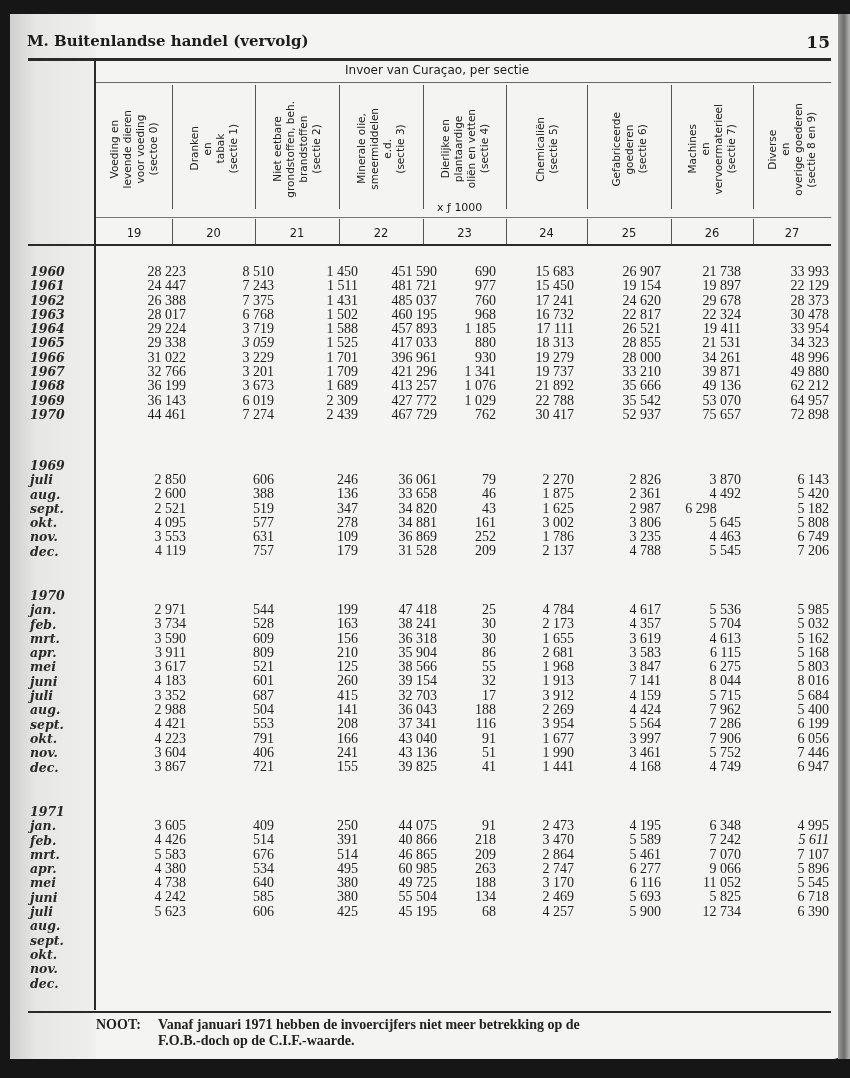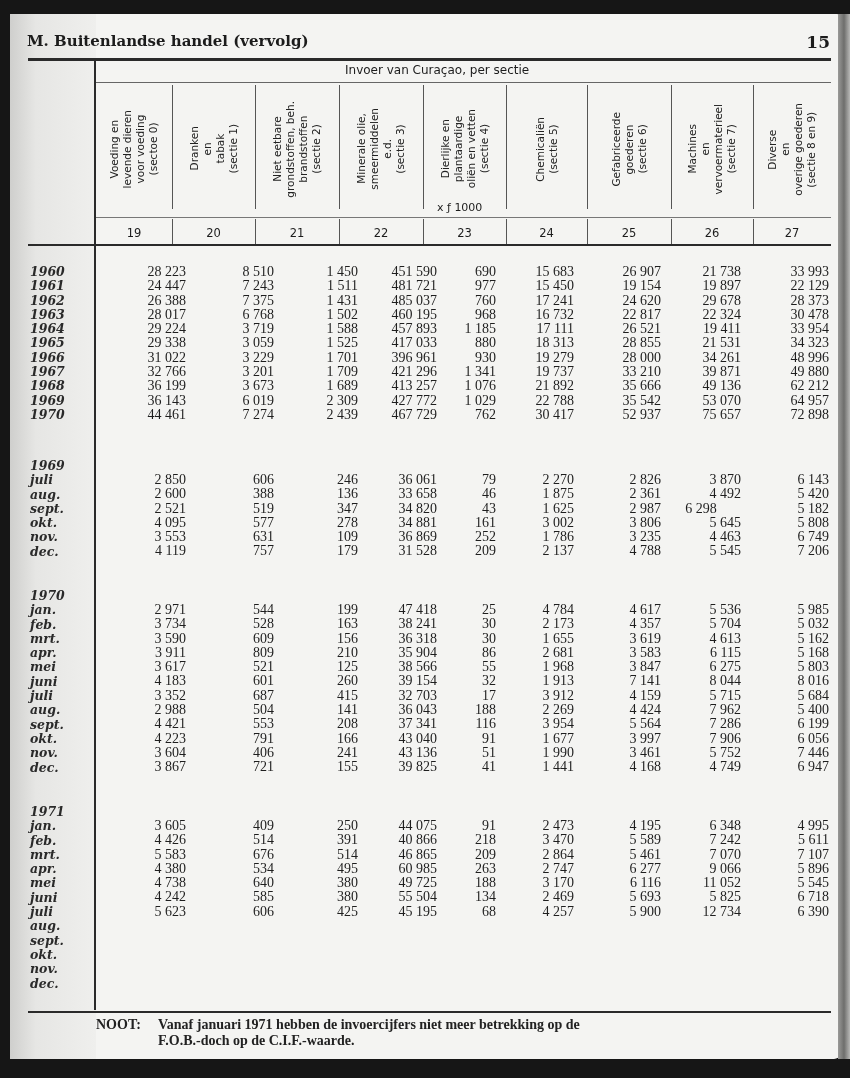--- a/index.html
+++ b/index.html
@@ -247,21 +247,21 @@
         <div class="cell" style="width: 84px;">1 588</div>
         <div class="cell" style="width: 79px;">457 893</div>
         <div class="cell" style="width: 59px;">1 185</div>
         <div class="cell" style="width: 78px;">17 111</div>
         <div class="cell" style="width: 87px;">26 521</div>
         <div class="cell" style="width: 80px;">19 411</div>
         <div class="cell" style="width: 88px;">33 954</div>
       </div>
       <div class="row">
         <div class="cell" style="width: 90px;">29 338</div>
-        <div class="cell" style="width: 88px;">3 059</div>
+        <div class="cell" style="width: 88px; font-style: italic;">3 059</div>
         <div class="cell" style="width: 84px;">1 525</div>
         <div class="cell" style="width: 79px;">417 033</div>
         <div class="cell" style="width: 59px;">880</div>
         <div class="cell" style="width: 78px;">18 313</div>
         <div class="cell" style="width: 87px;">28 855</div>
         <div class="cell" style="width: 80px;">21 531</div>
         <div class="cell" style="width: 88px;">34 323</div>
       </div>
       <div class="row">
         <div class="cell" style="width: 90px;">31 022</div>
@@ -574,21 +574,21 @@
       </div>
       <div class="row">
         <div class="cell" style="width: 90px;">4 426</div>
         <div class="cell" style="width: 88px;">514</div>
         <div class="cell" style="width: 84px;">391</div>
         <div class="cell" style="width: 79px;">40 866</div>
         <div class="cell" style="width: 59px;">218</div>
         <div class="cell" style="width: 78px;">3 470</div>
         <div class="cell" style="width: 87px;">5 589</div>
         <div class="cell" style="width: 80px;">7 242</div>
-        <div class="cell" style="width: 88px;">5 611</div>
+        <div class="cell" style="width: 88px; font-style: italic;">5 611</div>
       </div>
       <div class="row">
         <div class="cell" style="width: 90px;">5 583</div>
         <div class="cell" style="width: 88px;">676</div>
         <div class="cell" style="width: 84px;">514</div>
         <div class="cell" style="width: 79px;">46 865</div>
         <div class="cell" style="width: 59px;">209</div>
         <div class="cell" style="width: 78px;">2 864</div>
         <div class="cell" style="width: 87px;">5 461</div>
         <div class="cell" style="width: 80px;">7 070</div>

